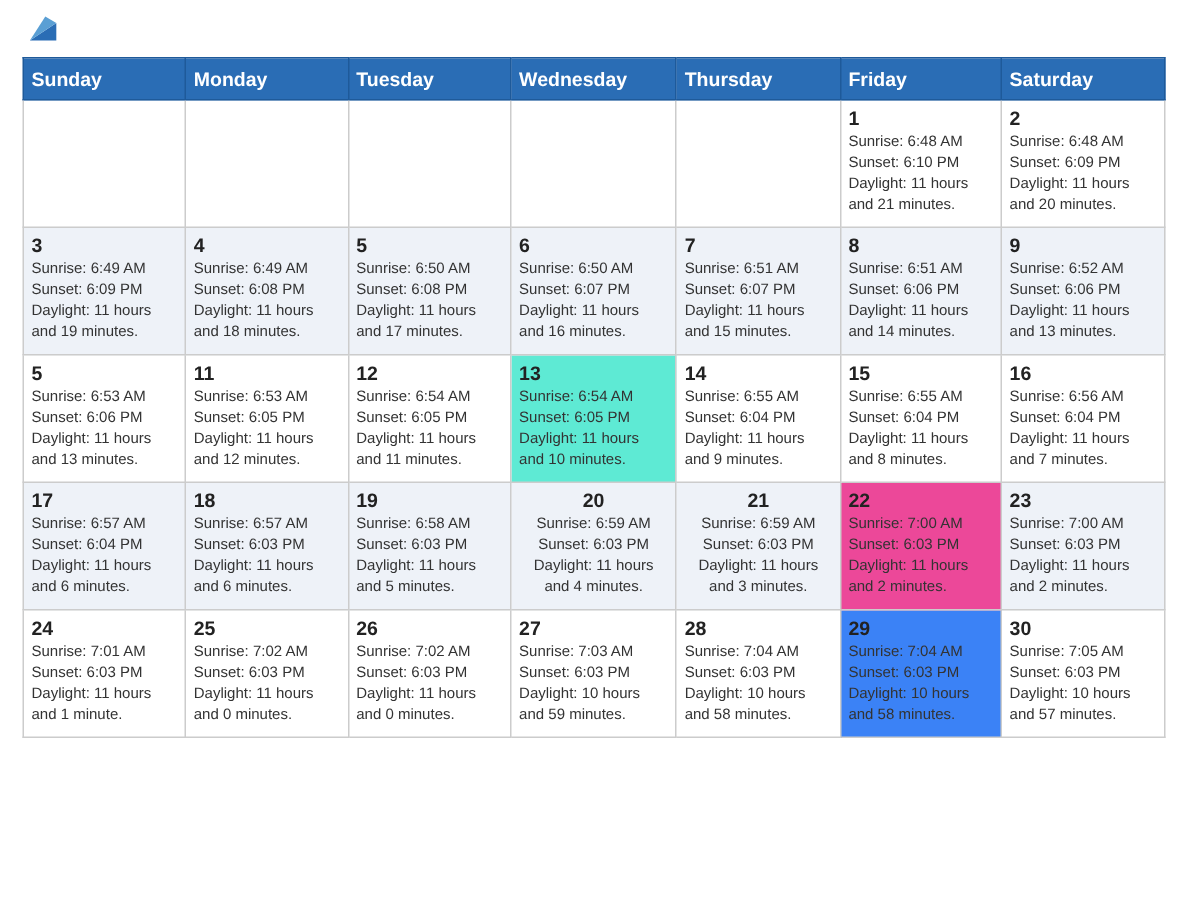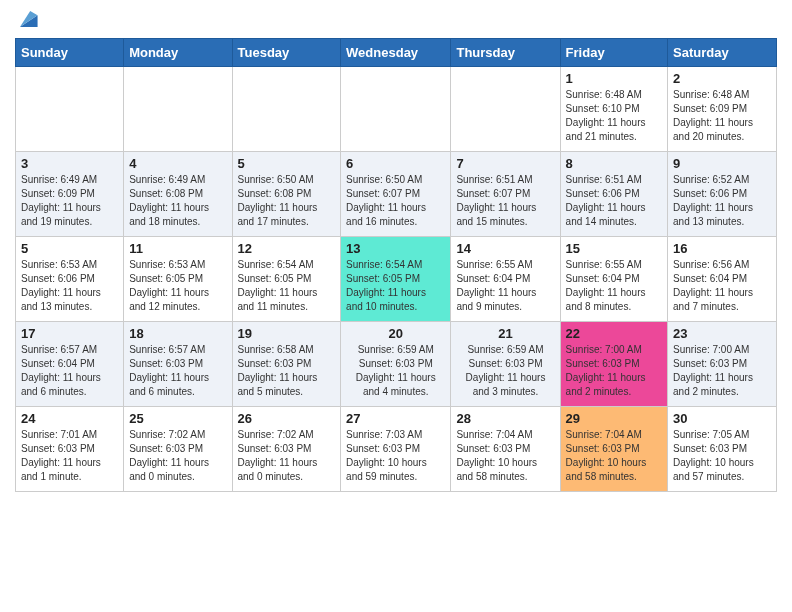--- a/index.html
+++ b/index.html
@@ -341,21 +341,21 @@
 Daylight: 10 hours
 and 59 minutes.</div>
           </td>
           <td style="background: rgb(255, 255, 255);">
             <span class="day-number">28</span>
             <div class="day-info" style="white-space: pre-line;">Sunrise: 7:04 AM
 Sunset: 6:03 PM
 Daylight: 10 hours
 and 58 minutes.</div>
           </td>
-          <td style="background: #fdba74;">
+          <td style="background: #3b82f6;">
             <span class="day-number">29</span>
             <div class="day-info" style="white-space: pre-line;">Sunrise: 7:04 AM
 Sunset: 6:03 PM
 Daylight: 10 hours
 and 58 minutes.</div>
           </td>
           <td style="background: rgb(255, 255, 255);">
             <span class="day-number">30</span>
             <div class="day-info" style="white-space: pre-line;">Sunrise: 7:05 AM
 Sunset: 6:03 PM

